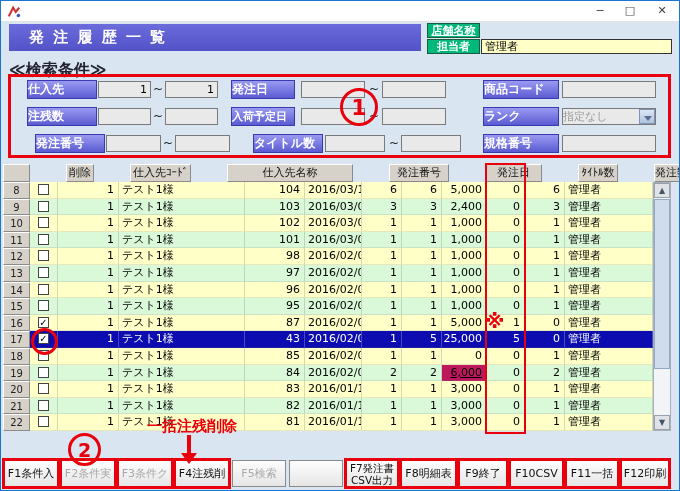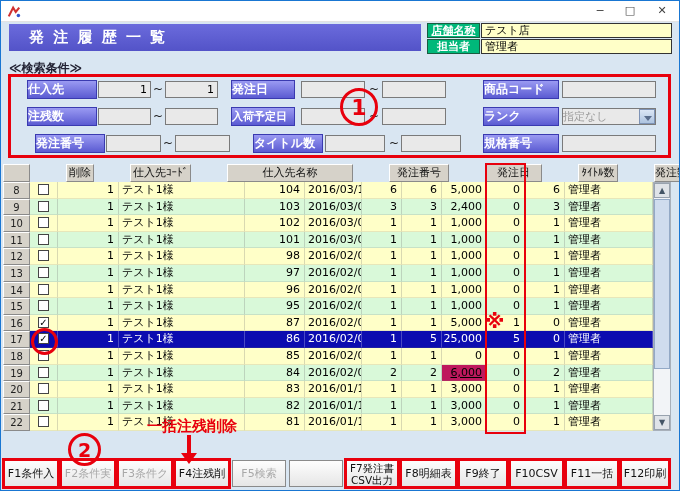--- a/index.html
+++ b/index.html
@@ -12,21 +12,21 @@
   .title-code{margin-left:10px;}
   .cap{position:absolute;top:0;height:21px;text-align:center;line-height:20px;font-size:11px;color:#444;}
   
   .band{position:absolute;left:8px;top:23px;width:412px;height:27px;background:linear-gradient(#6b6bdc,#5353c8);
     color:#fff;font-size:15px;font-weight:bold;line-height:27px;padding-left:20px;letter-spacing:2px;}
   .glabel{position:absolute;width:53px;height:15px;background:#00b87a;border:1px solid #1a5c40;color:#fff;
     font-size:11px;font-weight:bold;text-align:center;line-height:13px;}
   .yfield{position:absolute;width:191px;height:15px;background:#ffffc8;border:1px solid #333;
     font-size:11px;line-height:13px;padding-left:3px;color:#000;}
   
-  .search-title{position:absolute;left:8px;top:59px;font-size:12px;font-weight:bold;color:#223;}
+  .search-title{position:absolute;left:8px;top:59px;font-size:16px;font-weight:bold;color:#223;}
   .redbox{position:absolute;border:3px solid #e8000d;z-index:40;pointer-events:none;}
   .blabel{position:absolute;height:19px;background:linear-gradient(#9a9af2,#5b5bd2);border:1px solid #3a3ab0;
     color:#fff;font-size:12px;font-weight:bold;text-align:left;line-height:17px;}
   .sfield{position:absolute;height:17px;background:#e9e9e9;border:1px solid #7a7a7a;font-size:11px;
     line-height:15px;color:#000;}
   .sfield.num{text-align:right;padding-right:3px;}
   .tilde{position:absolute;height:17px;font-size:12px;color:#222;line-height:17px;text-align:center;width:12px;}
   .ddbtn{position:absolute;right:0;top:0;width:16px;height:15px;background:linear-gradient(#dbe6f5,#aec4e0);
     border:1px solid #7e93b5;}
   .ddbtn::after{content:"";position:absolute;left:4px;top:6px;border-left:4px solid transparent;
@@ -82,21 +82,20 @@
       <path d="M2 13 L7 3 L10 8 L14 3" fill="none" stroke="#d03030" stroke-width="2.4"></path>
       <circle cx="13" cy="12" r="2" fill="#3355cc"></circle>
     </svg>
     <div class="cap" style="left:584px;width:30px;">−</div>
     <div class="cap" style="left:614px;width:30px;">□</div>
     <div class="cap" style="left:644px;width:34px;">✕</div>
   </div>
 
   <div class="band">発 注 履 歴 一 覧</div>
   <div class="glabel" style="left:426px;top:22px;text-decoration:underline;">店舗名称</div>
-  <div class="yfield" style="left:480px;top:22px;">テスト店</div>
   <div class="glabel" style="left:426px;top:38px;">担当者</div>
   <div class="yfield" style="left:480px;top:38px;">管理者</div>
 
   <div class="search-title">≪検索条件≫</div>
   <div class="redbox" style="left:7px;top:73px;width:663px;height:84px;"></div>
 
   <div class="blabel" style="left:26px;top:79px;width:70px;">仕入先</div>
   <div class="sfield num" style="left:97px;top:80px;width:53px;">1</div>
   <div class="tilde" style="left:151px;top:80px;">~</div>
   <div class="sfield num" style="left:164px;top:80px;width:53px;">1</div>
@@ -292,21 +291,21 @@
         <div class="tcell ar" style="width: 40px; background: rgb(255, 255, 200);">0</div>
         <div class="tcell al" style="width: 88px; background: rgb(255, 255, 200);">管理者</div>
       </div>
       <div class="trow row-sel">
         <div class="tcell ncell" style="width: 27px;">17</div>
         <div class="tcell" style="width: 28px; background: rgb(12, 12, 176);">
           <div class="cb">✓</div>
         </div>
         <div class="tcell ar" style="width: 61px; background: rgb(12, 12, 176);">1</div>
         <div class="tcell al" style="width: 126px; background: rgb(12, 12, 176);">テスト1様</div>
-        <div class="tcell ar" style="width: 60px; background: rgb(12, 12, 176);">86</div>
+        <div class="tcell ar" style="width: 60px; background: rgb(12, 12, 176);">43</div>
         <div class="tcell al" style="width: 57px; background: rgb(12, 12, 176);">2016/02/01</div>
         <div class="tcell ar" style="width: 40px; background: rgb(12, 12, 176);">1</div>
         <div class="tcell ar" style="width: 40px; background: rgb(12, 12, 176);">5</div>
         <div class="tcell ar" style="width: 45px; background: rgb(12, 12, 176);">25,000</div>
         <div class="tcell ar" style="width: 38px; background: rgb(12, 12, 176);">5</div>
         <div class="tcell ar" style="width: 40px; background: rgb(12, 12, 176);">0</div>
         <div class="tcell al" style="width: 88px; background: rgb(12, 12, 176);">管理者</div>
       </div>
       <div class="trow">
         <div class="tcell ncell" style="width: 27px;">18</div>

